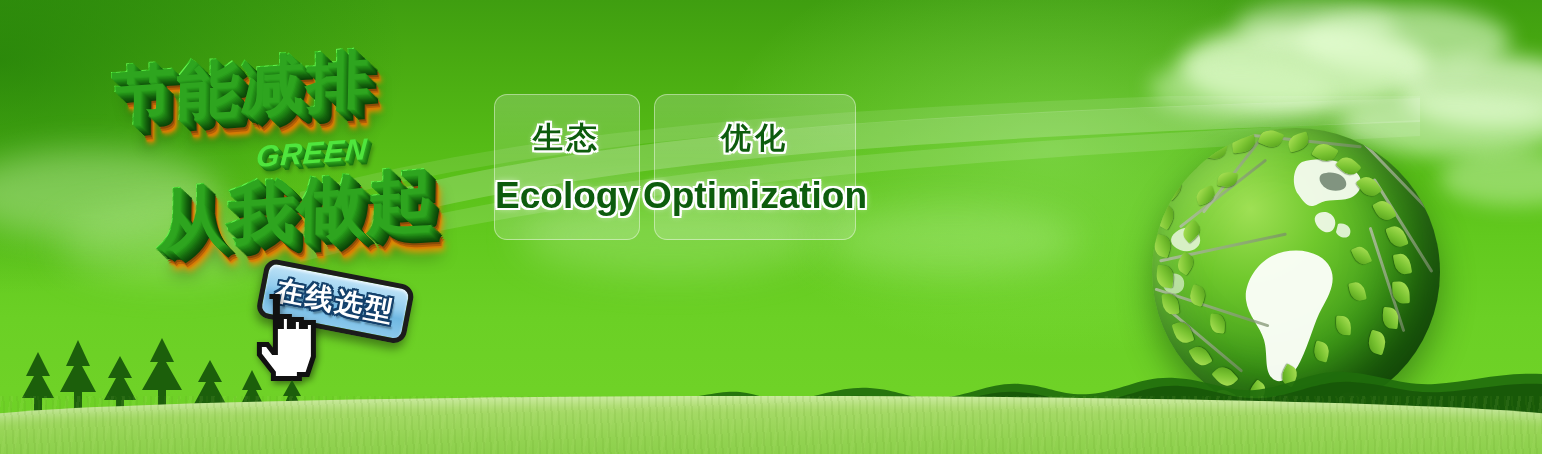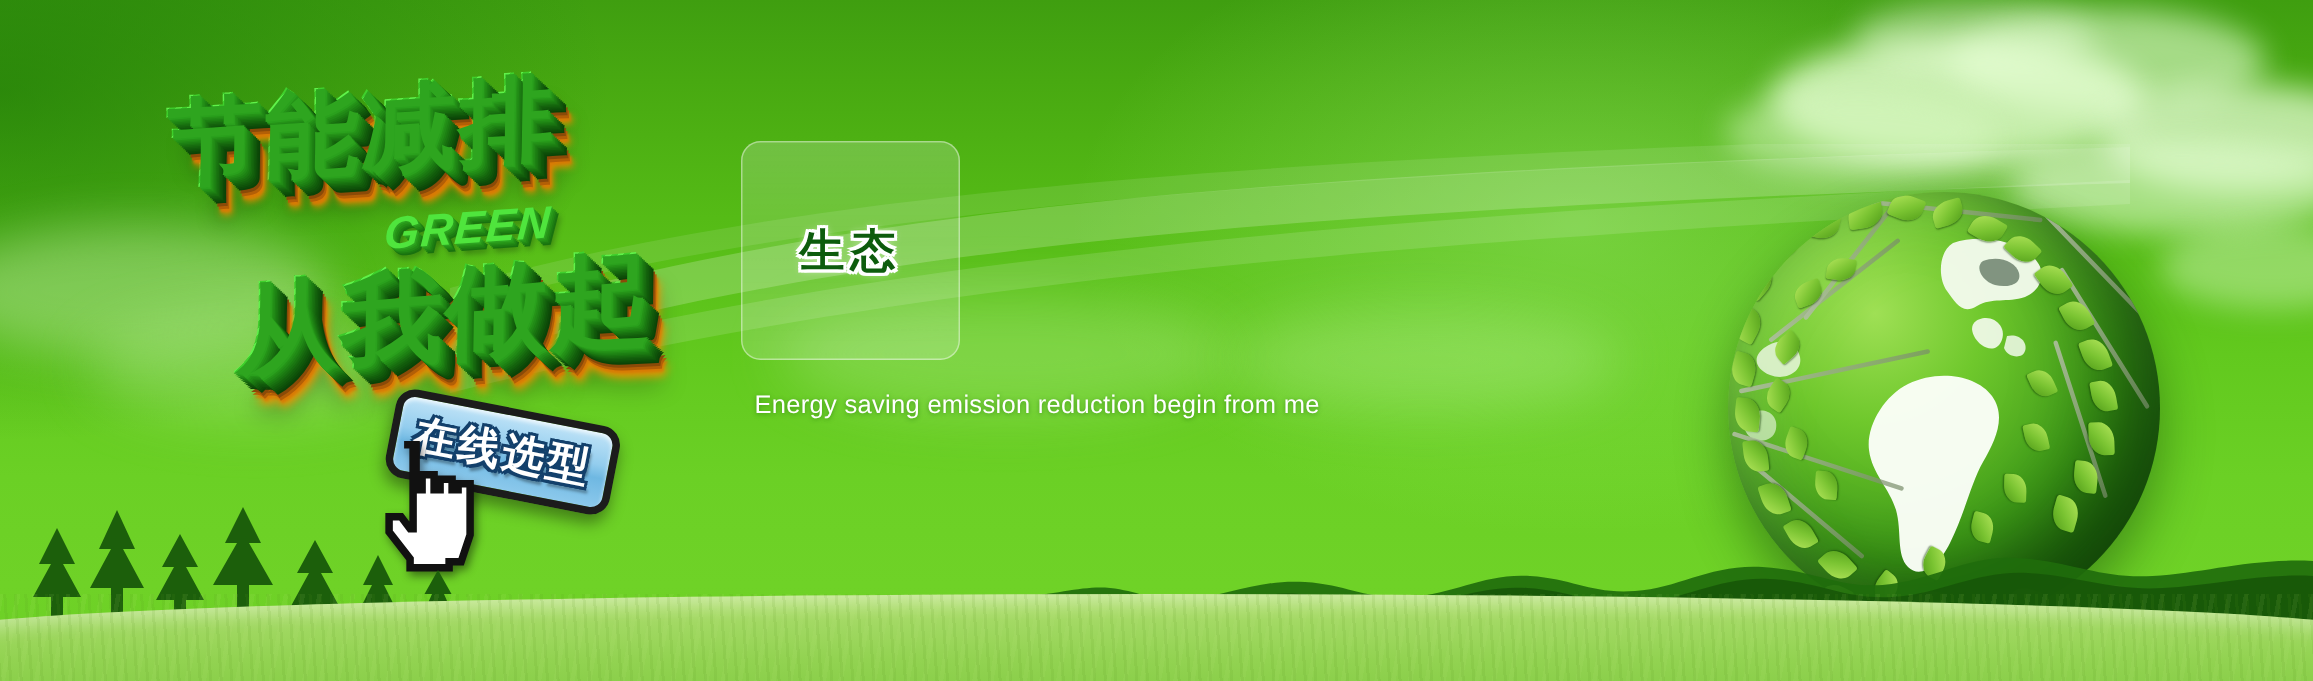--- a/index.html
+++ b/index.html
@@ -270,24 +270,28 @@
 
   <div class="headline">
     <div class="hl-line hl-top">节能减排</div>
     <div class="hl-line hl-green">GREEN</div>
     <div class="hl-line hl-bottom">从我做起</div>
   </div>
 
   <div class="cards">
     <div class="card">
       <div class="card-cn">生态</div>
+      <div class="card-en">Ecology</div>
     </div>
-  </div>
-
-  <div class="tagline">Energy saving emission reduction begin from me</div>
+    <div class="card wide2">
+      <div class="card-cn">优化</div>
+      <div class="card-en">Optimization</div>
+    </div>
+  </div>
+
 
   <div class="cta-wrap">
     <div class="cta-btn">
       <span class="cta-label">在线选型</span>
     </div>
     <svg class="cursor-hand" viewBox="0 0 84 92">
       <path d="M36 6 h8 v30 h4 v-10 h8 v10 h4 v-7 h8 v7 h4 v-4 h8 v34
                l-6 18 h-8 v4 h-26 v-6 l-14 -18 v-10 h8 l6 8 h2 V6 z" fill="#ffffff" stroke="#111111" stroke-width="5" stroke-linejoin="miter"></path>
     </svg>
   </div>

